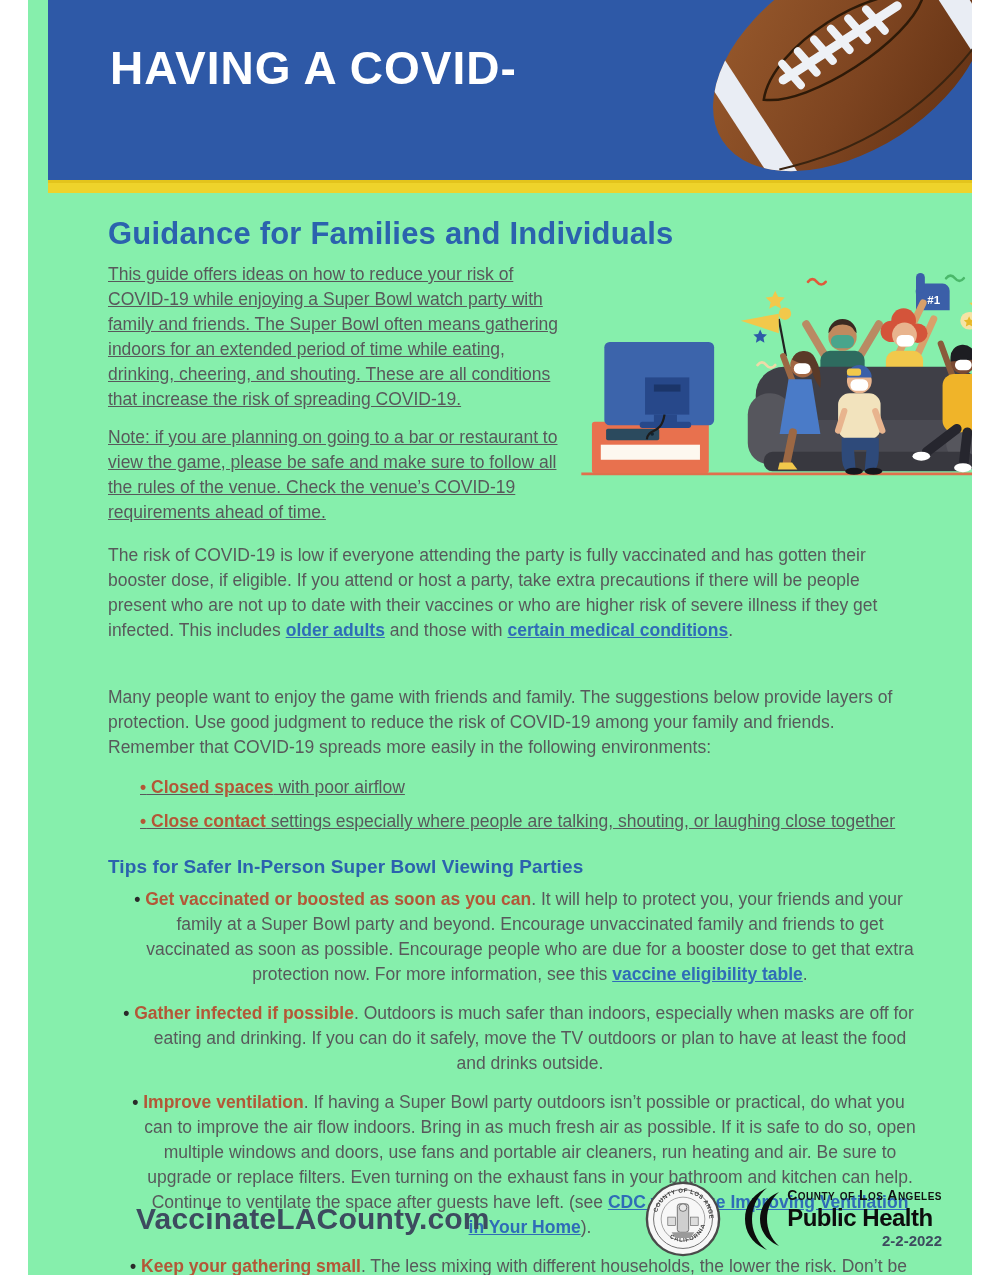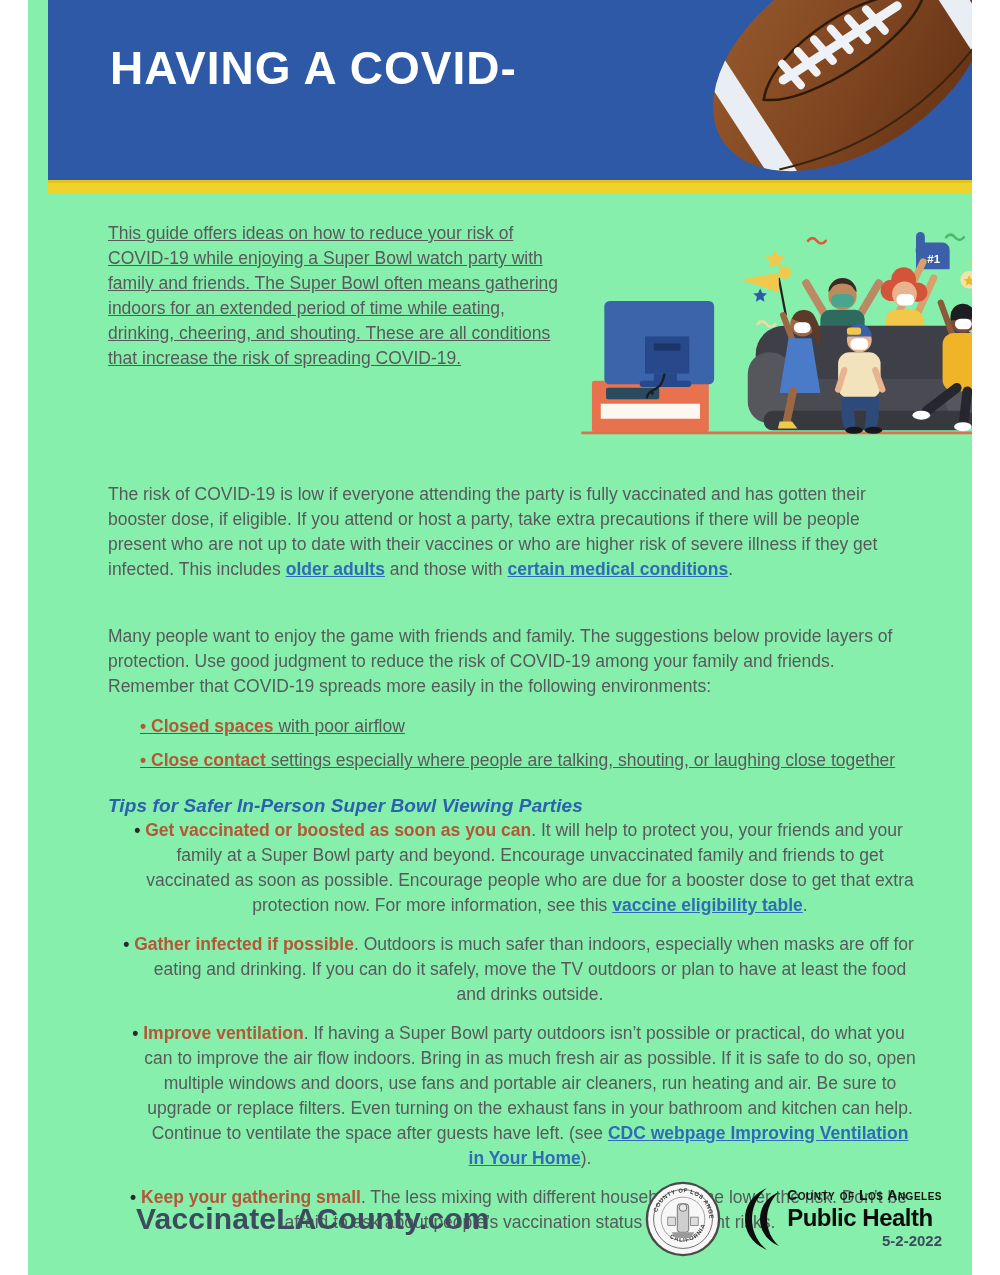--- a/index.html
+++ b/index.html
@@ -40,22 +40,22 @@
   a.doclink, .doclink {
     color:#2f6cb7; font-weight:700; text-decoration:underline; cursor:pointer;
   }
 
   ul.env-list { list-style:none; margin-top:15px; margin-left:32px;text-decoration:underline; }
   ul.env-list li { padding-left:15px; text-indent:-15px; margin-bottom:9px; }
   ul.env-list .bullet { color:#b35737; font-weight:700; }
   .lead { color:#b35737; font-weight:700; }
 
   .tips-heading {
-    color:#2b62ae; font-size:19px; font-weight:700; font-style:italic;
-    margin-top:20px; margin-bottom:0; letter-spacing:0.1px;
+    color:#2b62ae; font-size:19px; font-weight:700; 
+    margin-top:20px; margin-bottom:8px; letter-spacing:0.1px;
   }
   ul.tips-list { list-style:none; margin-left:12px; }
   ul.tips-list li { padding-left:23px; text-indent:-23px; margin-bottom:14px;text-align:center; }
   ul.tips-list .bullet { color:#2a2a2a; font-weight:700; }
 
   
   .footer {
     position:absolute; left:60px; right:30px; bottom:18px;
     display:flex; justify-content:space-between; align-items:center;
   }
@@ -102,24 +102,26 @@
           <line x1="40" y1="-32" x2="44" y2="-4" stroke="#eef1f6" stroke-width="8" stroke-linecap="round"></line>
           <path d="M-120,55 C-40,85 40,85 120,55" fill="none" stroke="#3a2410" stroke-width="2"></path>
         </g>
       </g>
     </svg>
   </div>
   <div class="yellow-stripe"></div>
 
   <div class="main">
 
+    <div class="h2">Guidance for Families and Individuals</div>
 
     <div class="intro-row">
       <div class="intro-text">
         <p>This guide offers ideas on how to reduce your risk of COVID-19 while enjoying a Super Bowl watch party with family and friends. The Super Bowl often means gathering indoors for an extended period of time while eating, drinking, cheering, and shouting. These are all conditions that increase the risk of spreading COVID-19.</p>
+        <p>Note: if you are planning on going to a bar or restaurant to view the game, please be safe and make sure to follow all the rules of the venue. Check the venue’s COVID-19 requirements ahead of time.</p>
       </div>
 
       <div class="intro-illustration">
         <svg width="425" height="250" viewBox="0 0 480 250">
 
           <line x1="6" y1="239" x2="478" y2="239" stroke="#e0704c" stroke-width="3"></line>
 
           <g>
             <rect x="18" y="180" width="132" height="58" rx="3" fill="#e8714e"></rect>
             <rect x="28" y="206" width="112" height="17" fill="#fdf8ef"></rect>
@@ -270,19 +272,19 @@
       </svg>
 
       <div class="ph-logo">
         <svg width="44" height="66" viewBox="0 0 44 66">
           <path d="M30,2 C16,8 8,19 8,33 C8,47 16,58 30,64 C20,56 15,45 15,33 C15,21 20,10 30,2 Z" fill="#0d0d0d"></path>
           <path d="M42,6 C30,11 23,21 23,33 C23,45 30,55 42,60 C34,53 30,43 30,33 C30,23 34,13 42,6 Z" fill="#0d0d0d"></path>
         </svg>
         <div class="ph-text">
           <div class="ph-line1">County of Los Angeles</div>
           <div class="ph-line2">Public Health</div>
-          <div class="ph-date">5-2-2022</div>
+          <div class="ph-date">2-2-2022</div>
         </div>
       </div>
     </div>
   </div>
 
 </div>
 
 </body></html>

